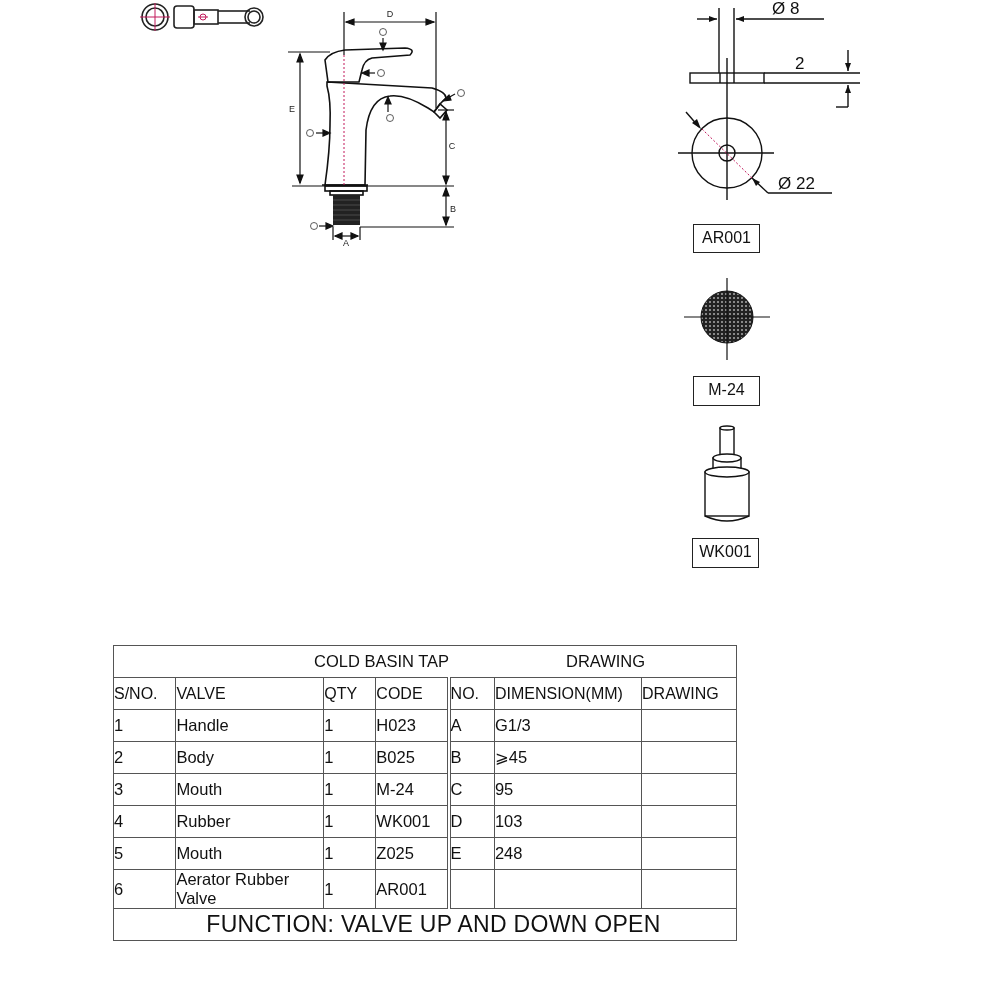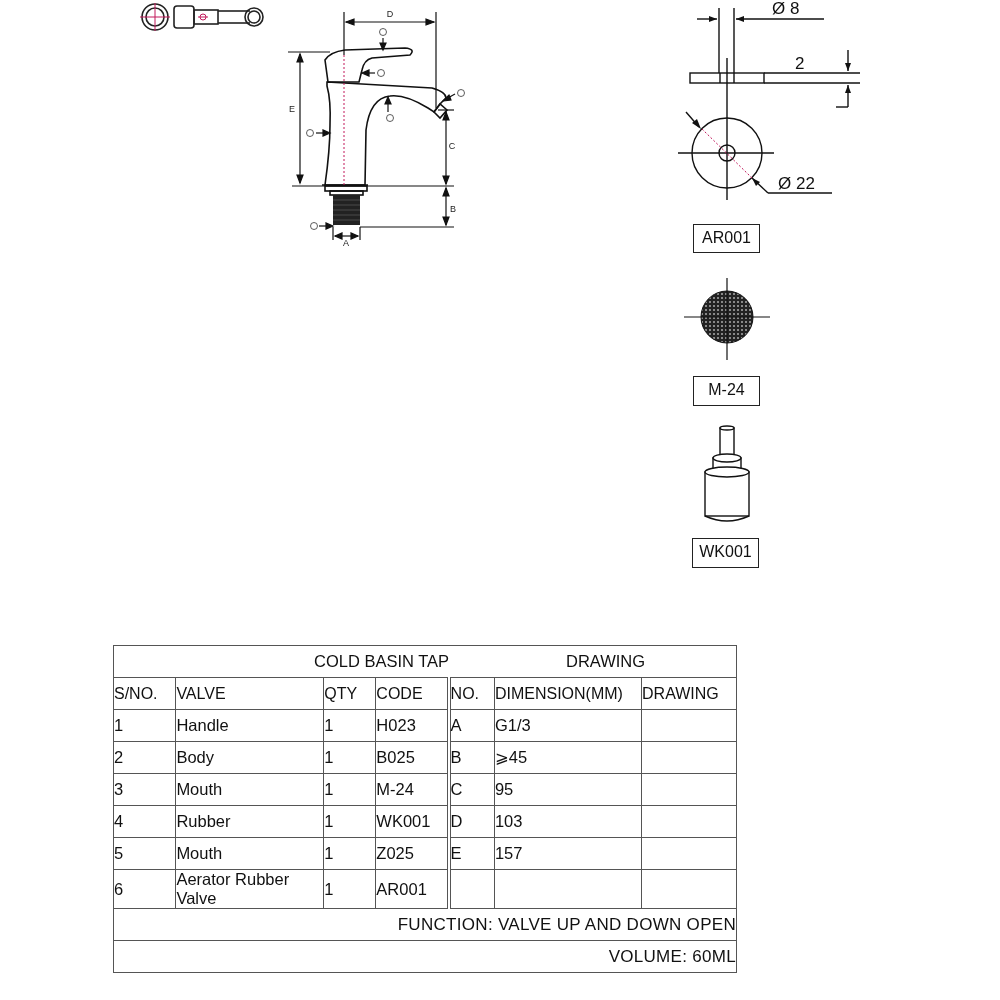--- a/index.html
+++ b/index.html
@@ -2,21 +2,21 @@
 <html><head>
 <meta charset="utf-8">
 <style>
   html, body { margin:0; padding:0; background:#ffffff; }
   body { width:1000px; height:1000px; position:relative; overflow:hidden; font-family:"Liberation Sans", sans-serif; color:#111; }
   svg { position:absolute; left:0; top:0; }
   .partbox { position:absolute; border:1.5px solid #222; background:#fff; font-size:16px; text-align:center; box-sizing:border-box; line-height:26px; }
   table.bom { position:absolute; left:113px; top:645px; width:624px; border-collapse:collapse; font-size:16.5px; }
   table.bom td { border:1.3px solid #555; text-align:left; padding:0; height:32px; box-sizing:border-box; }
   table.bom td.dbl { border-left:4px double #555; }
-  table.bom td.left { text-align:right; padding-left:17px; font-size:17px; letter-spacing:0.3px; }
+  table.bom td.left { text-align:center; padding-left:17px; font-size:23px; letter-spacing:0.3px; }
   .title-row td { height:33px; }
   .hdr td { font-size:16px; }
 </style>
 </head>
 <body>
 
 <svg width="1000" height="260" viewBox="0 0 1000 260">
   <g stroke="#222" stroke-width="1.6" fill="none">
     <circle cx="155" cy="17" r="13"></circle>
     <circle cx="155" cy="17" r="9"></circle>
@@ -251,32 +251,29 @@
     <td class="dbl">D</td>
     <td>103</td>
     <td></td>
   </tr>
   <tr>
     <td>5</td>
     <td>Mouth</td>
     <td>1</td>
     <td>Z025</td>
     <td class="dbl">E</td>
-    <td>157</td>
+    <td>248</td>
     <td></td>
   </tr>
   <tr>
     <td>6</td>
     <td>Aerator Rubber Valve</td>
     <td>1</td>
     <td>AR001</td>
     <td class="dbl"></td>
     <td></td>
     <td></td>
   </tr>
   <tr>
     <td colspan="7" class="left">FUNCTION: VALVE UP AND DOWN OPEN</td>
   </tr>
-  <tr>
-    <td colspan="7" class="left">VOLUME: 60ML</td>
-  </tr>
 </tbody>
   </table>
 
 </body></html>

